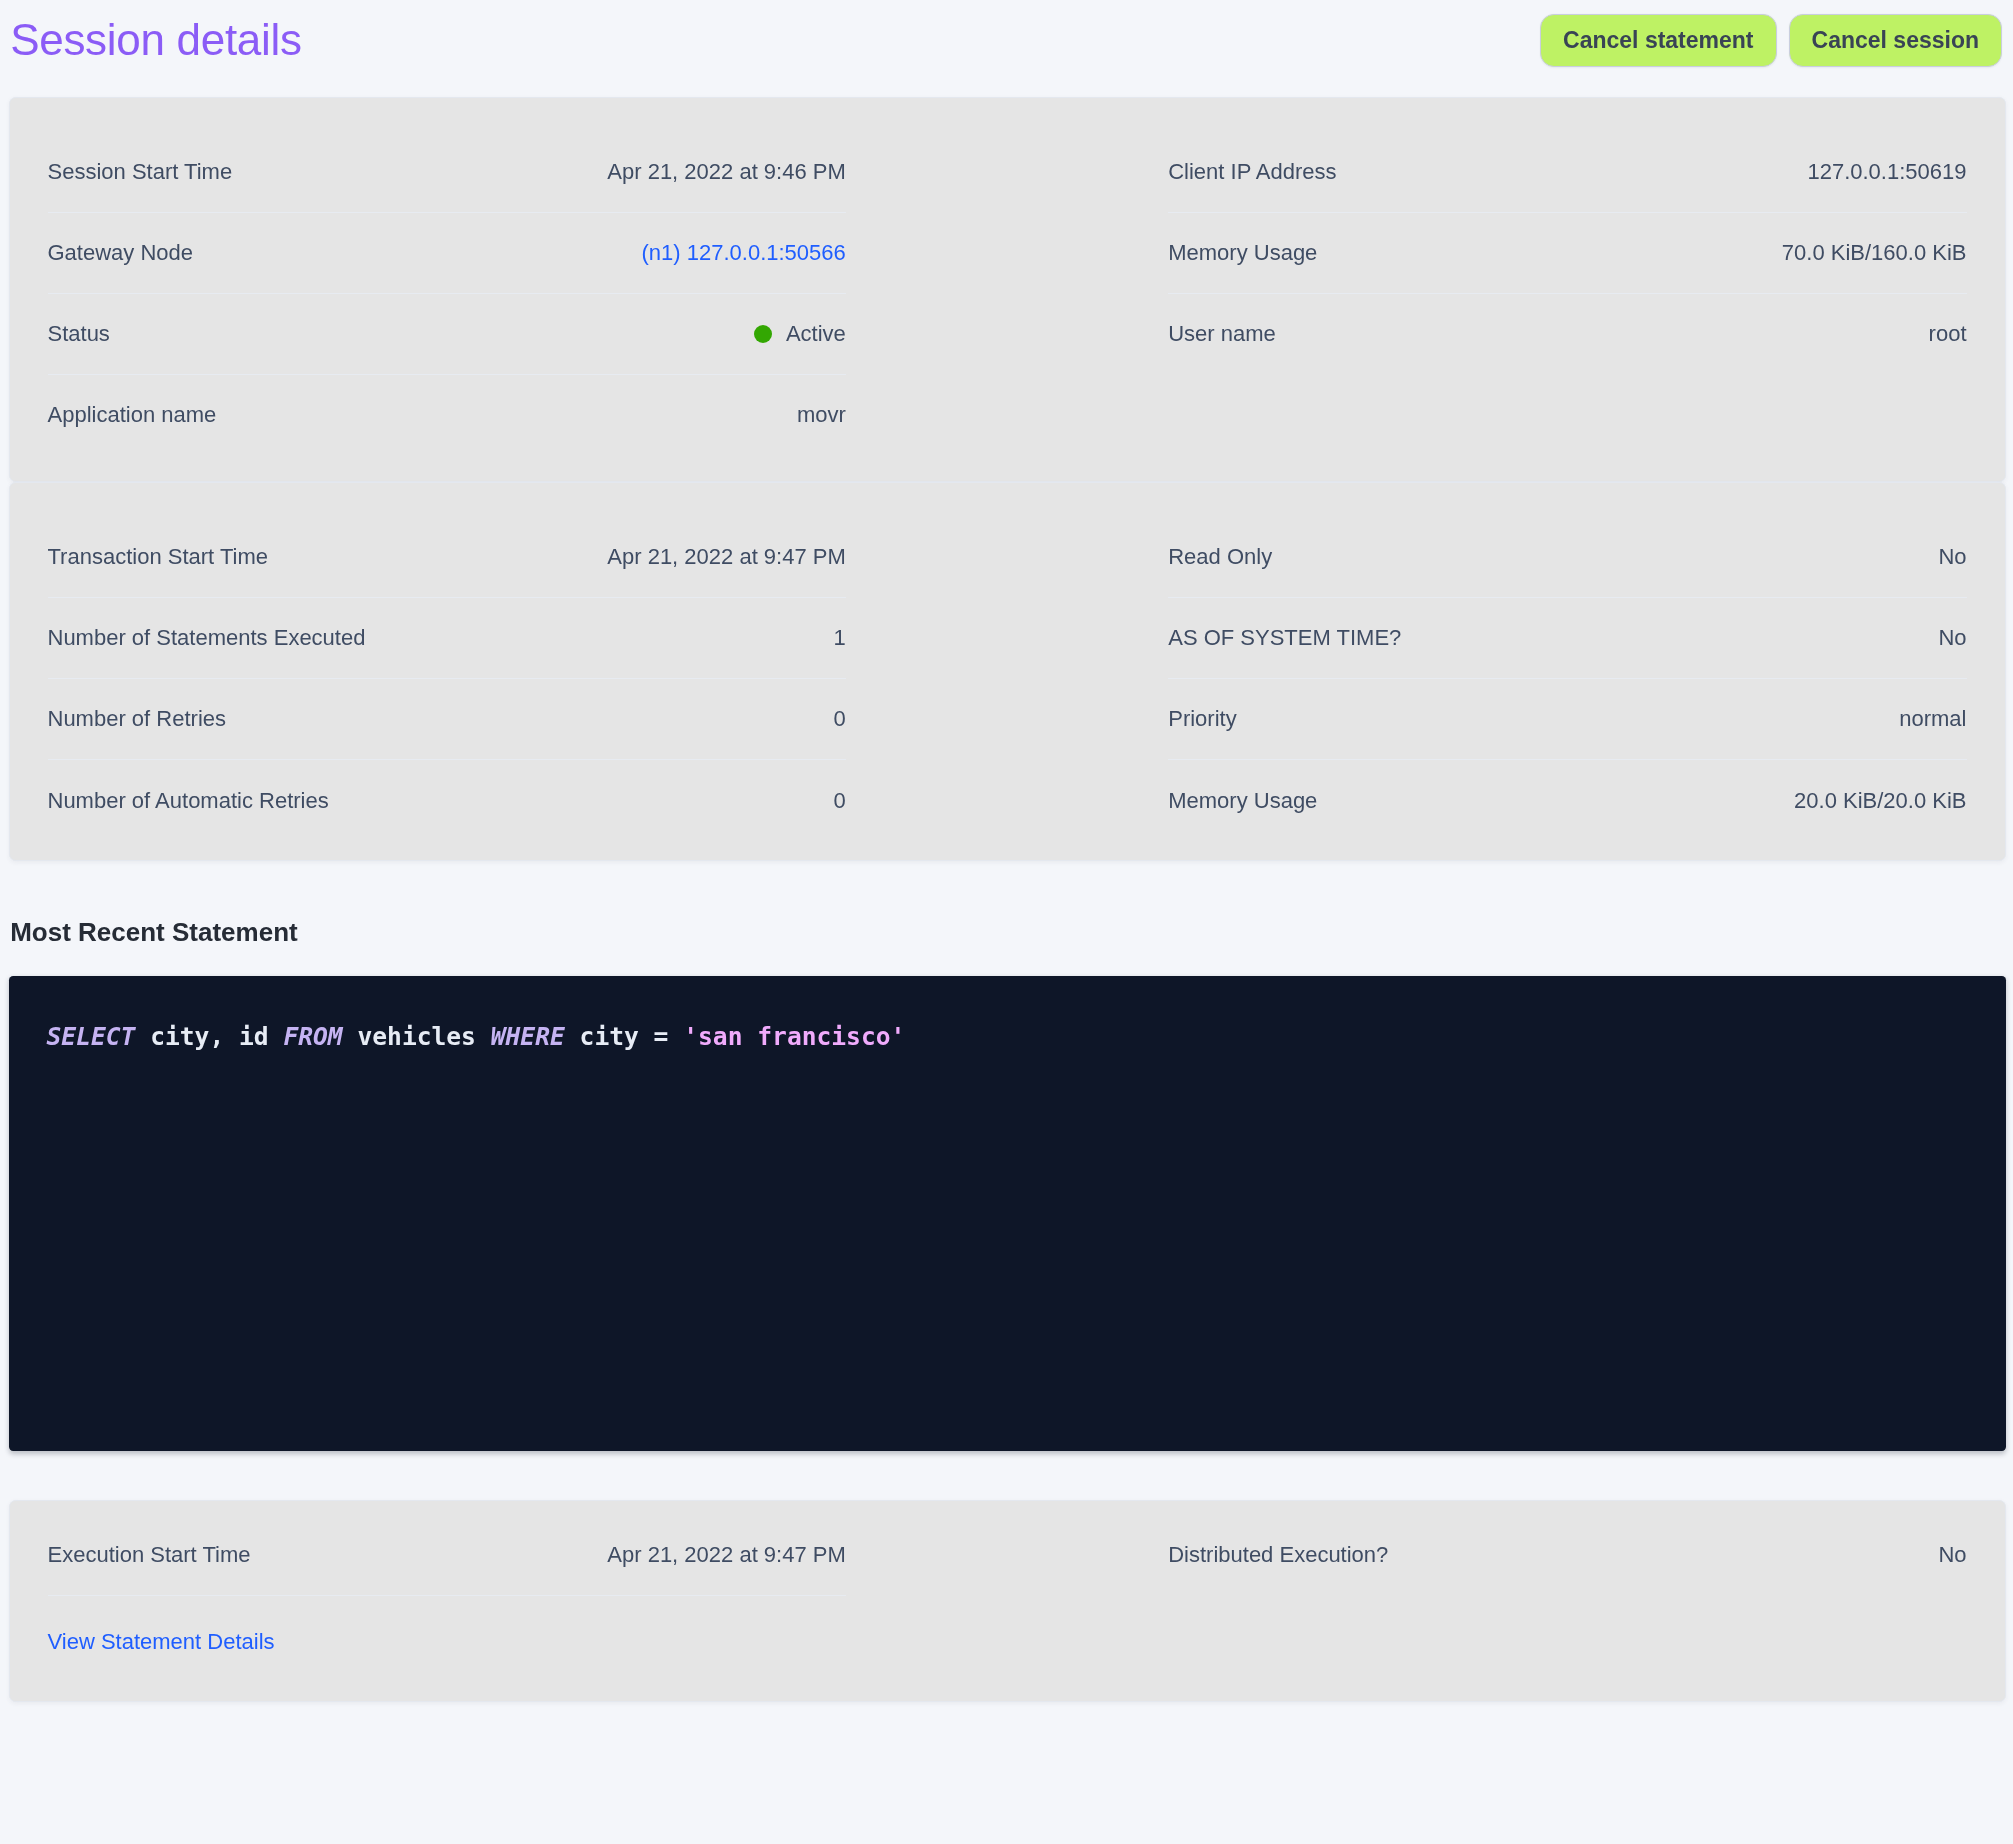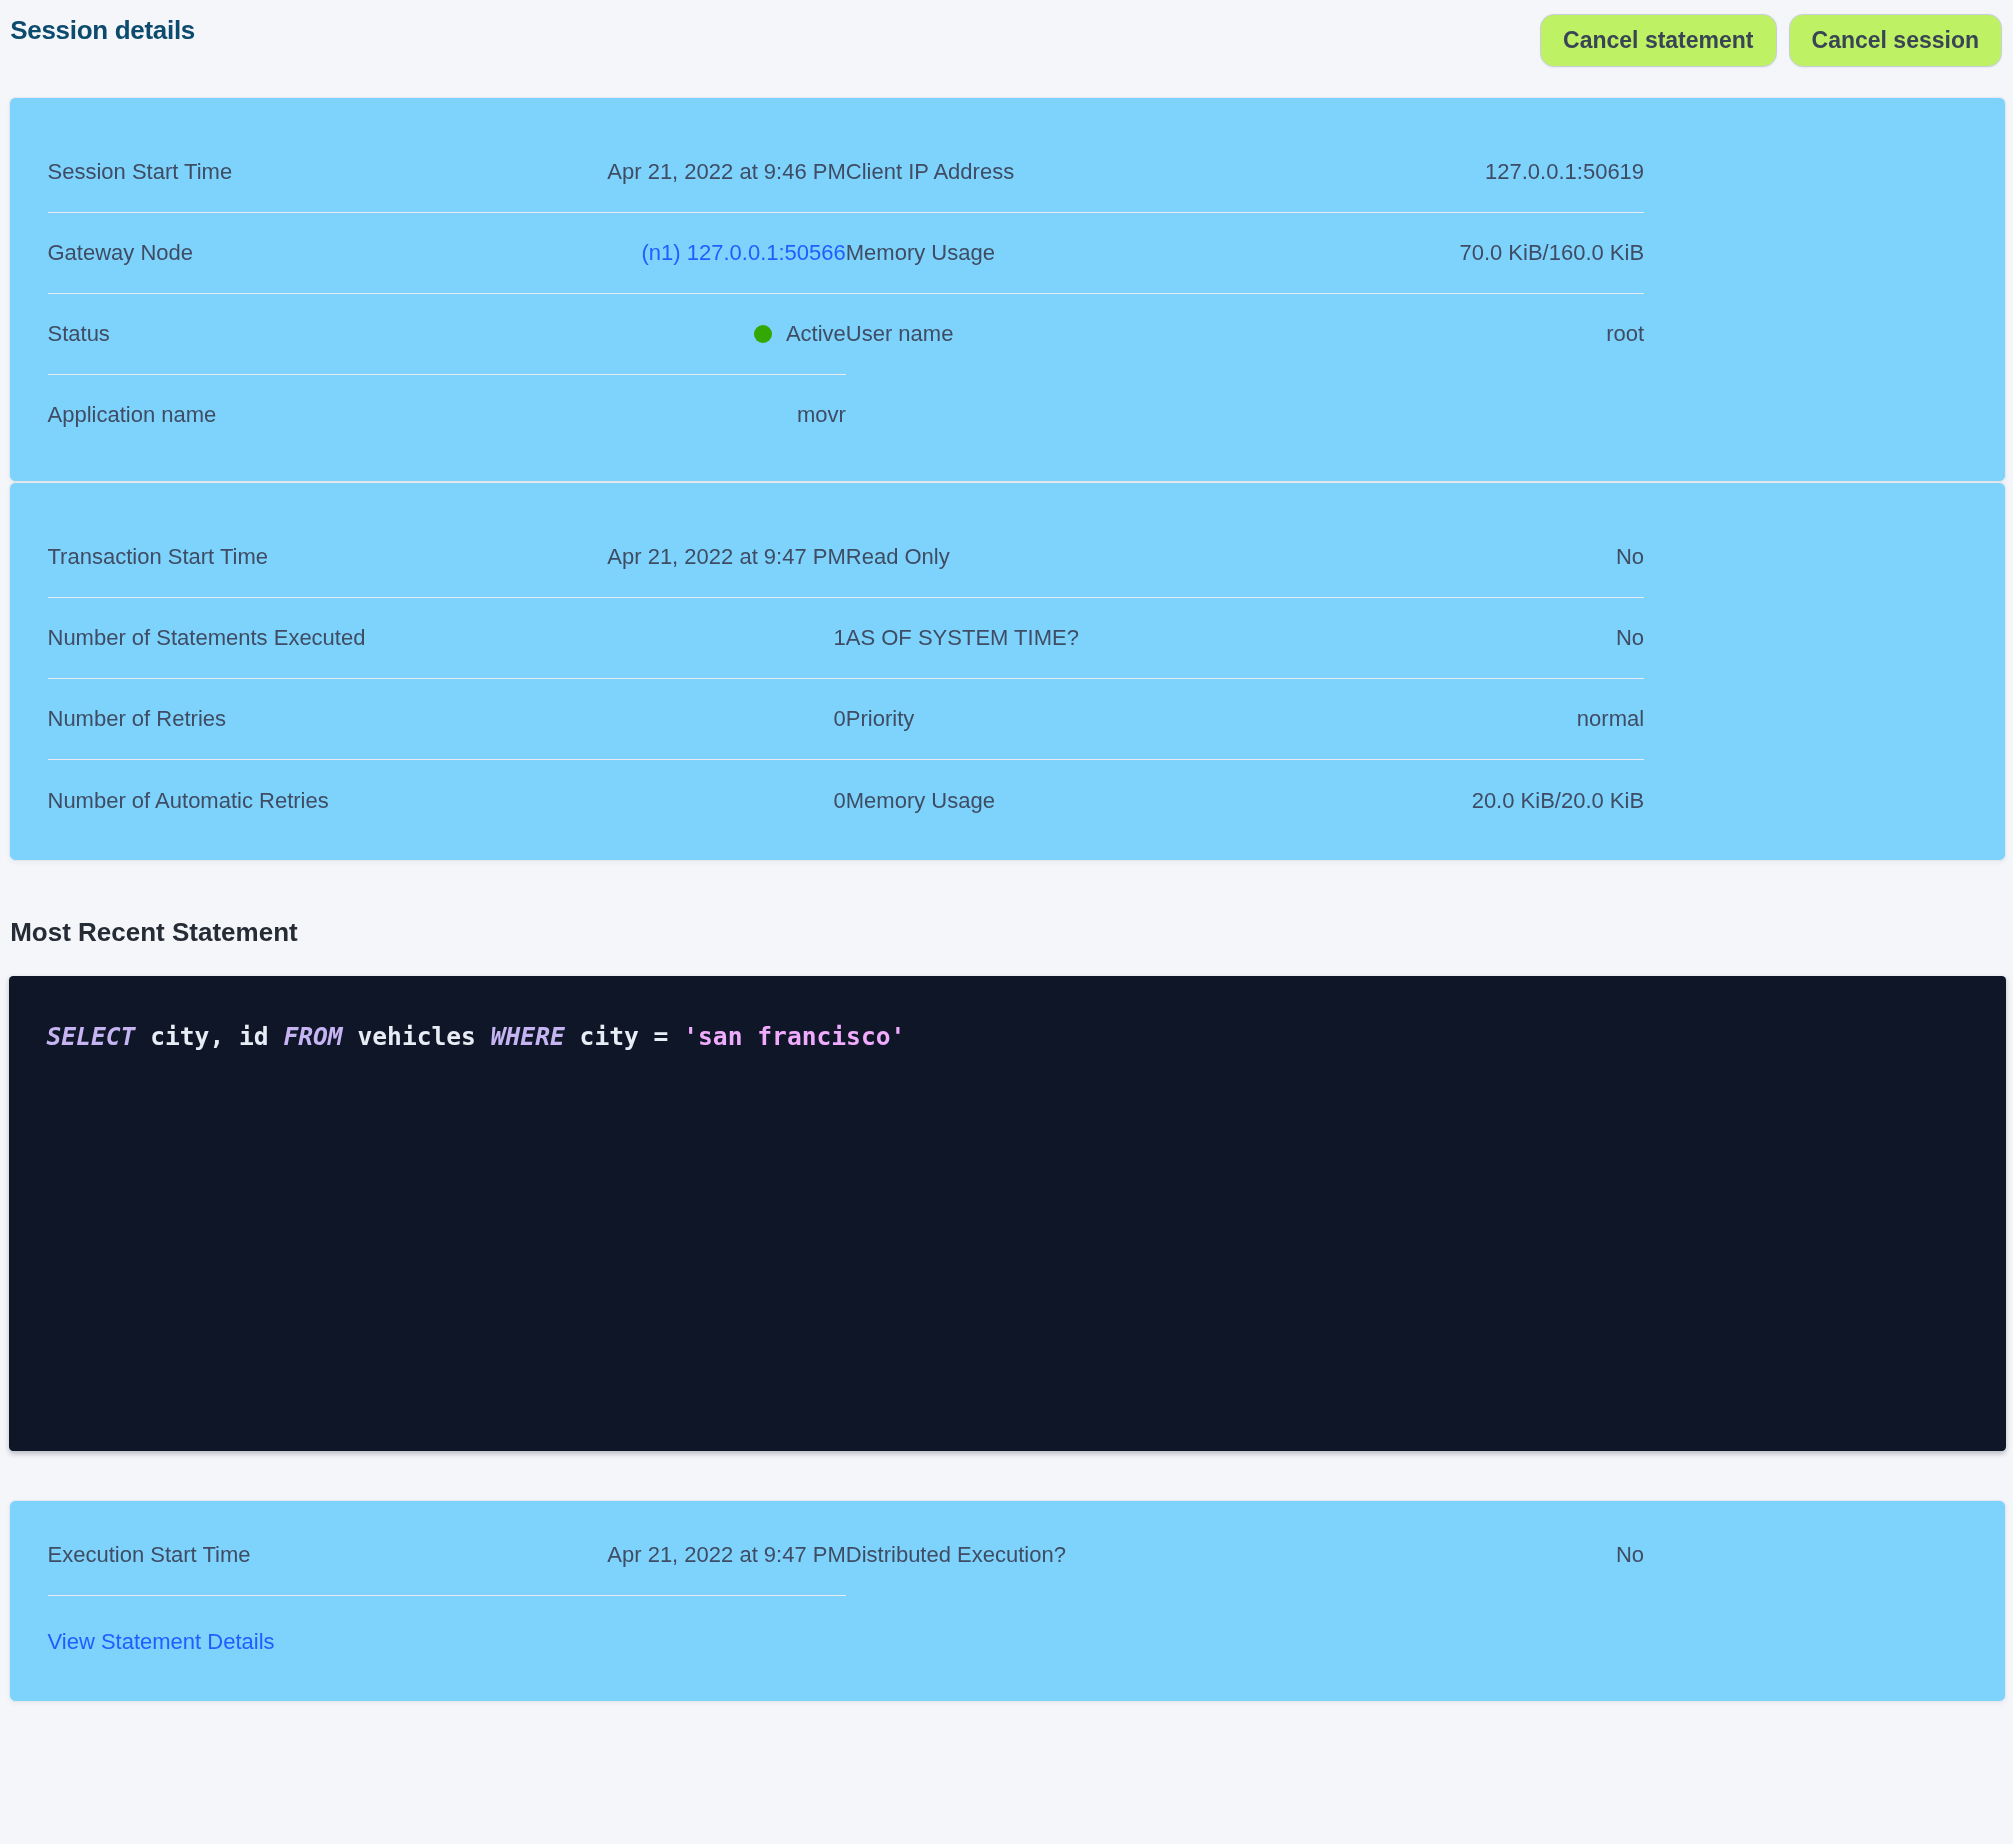--- a/index.html
+++ b/index.html
@@ -11,37 +11,37 @@
     overflow: hidden;
   }
   .page { width: 2014px; height: 1844px; }
 
   
   .header {
     display: flex; justify-content: space-between; align-items: flex-start;
     padding: 13.6px 12px 0 10.2px; height: 75px;
   }
   .page-title {
-    margin: 1.7px 0 0 0; font-size: 26px; font-weight: 700;
-    color: #0c4a6e; letter-spacing: -0.3px;
+    margin: 1.7px 0 0 0; font-size: 44px; font-weight: 400;
+    color: #8b5cf6; letter-spacing: -0.3px;
   }
   .header-actions { display: flex; gap: 12px; }
   .btn {
     height: 53px; padding: 0 22px;
     background: #bef264; border: 0.8px solid #c9cede; border-radius: 14px;
     font-family: inherit; font-size: 23px; font-weight: 700; color: #394455;
     box-shadow: 0 0.8px 1.7px rgba(40,50,70,0.06); cursor: pointer;
   }
 
   
   .card {
-    margin: 0 8.5px; background: #7dd3fc;
+    margin: 0 8.5px; background: #e5e5e5;
     border: 0.8px solid #e4e8ef; border-radius: 6.8px;
     box-shadow: 0 1.7px 4.2px rgba(60,70,90,0.06);
-    display: flex; 
+    display: flex; justify-content: space-between;
   }
   .card--session     { margin-top: 22px; padding: 34px 38px 25.4px 38px; }
   .card--transaction { padding: 34px 38px 18.6px 38px; }
   .card--execution   { margin-top: 49px; padding: 14px 38px 24px 38px; }
   .col { width: 41.6%; }
   .row {
     height: 81px; display: flex; justify-content: space-between; align-items: center;
     border-bottom: 0.8px solid #e7ebf1;
     font-size: 22px; color: #3f4c63; line-height: 1.2;
   }

